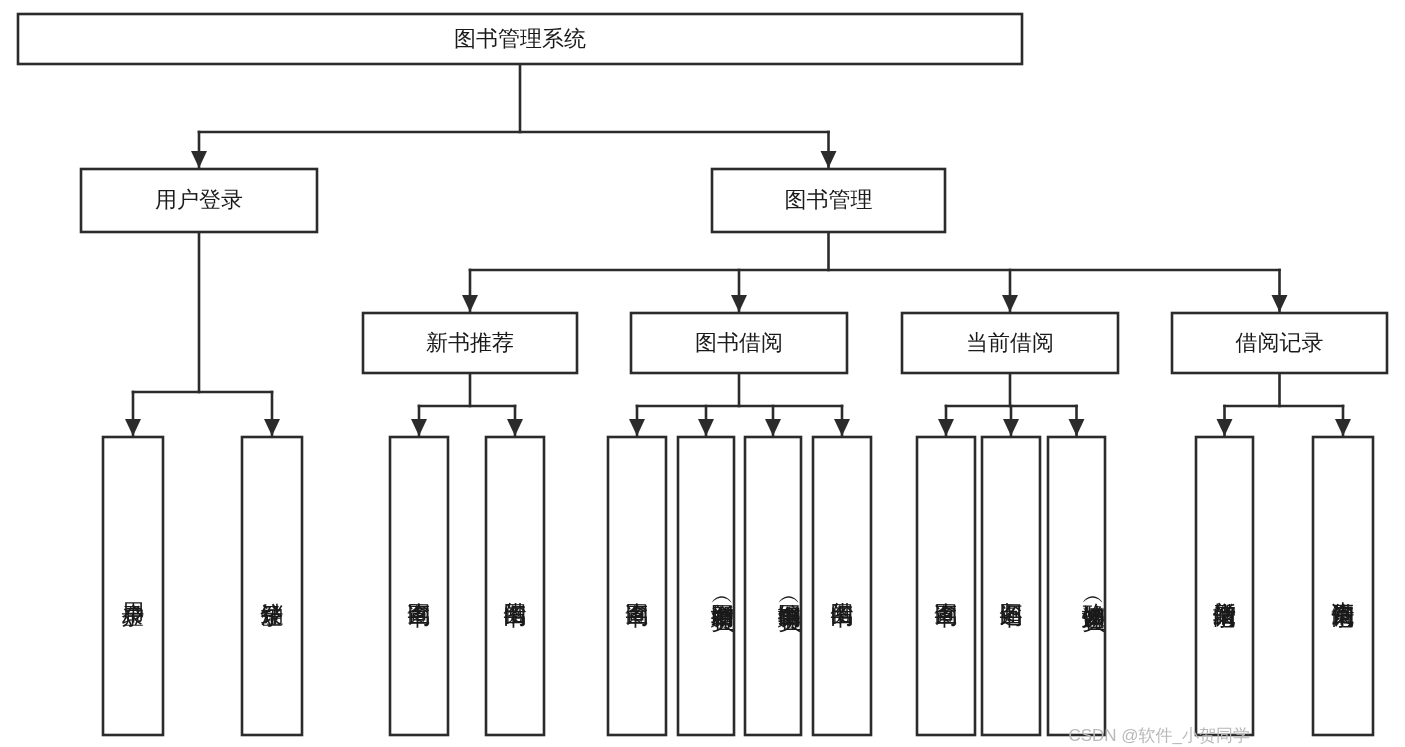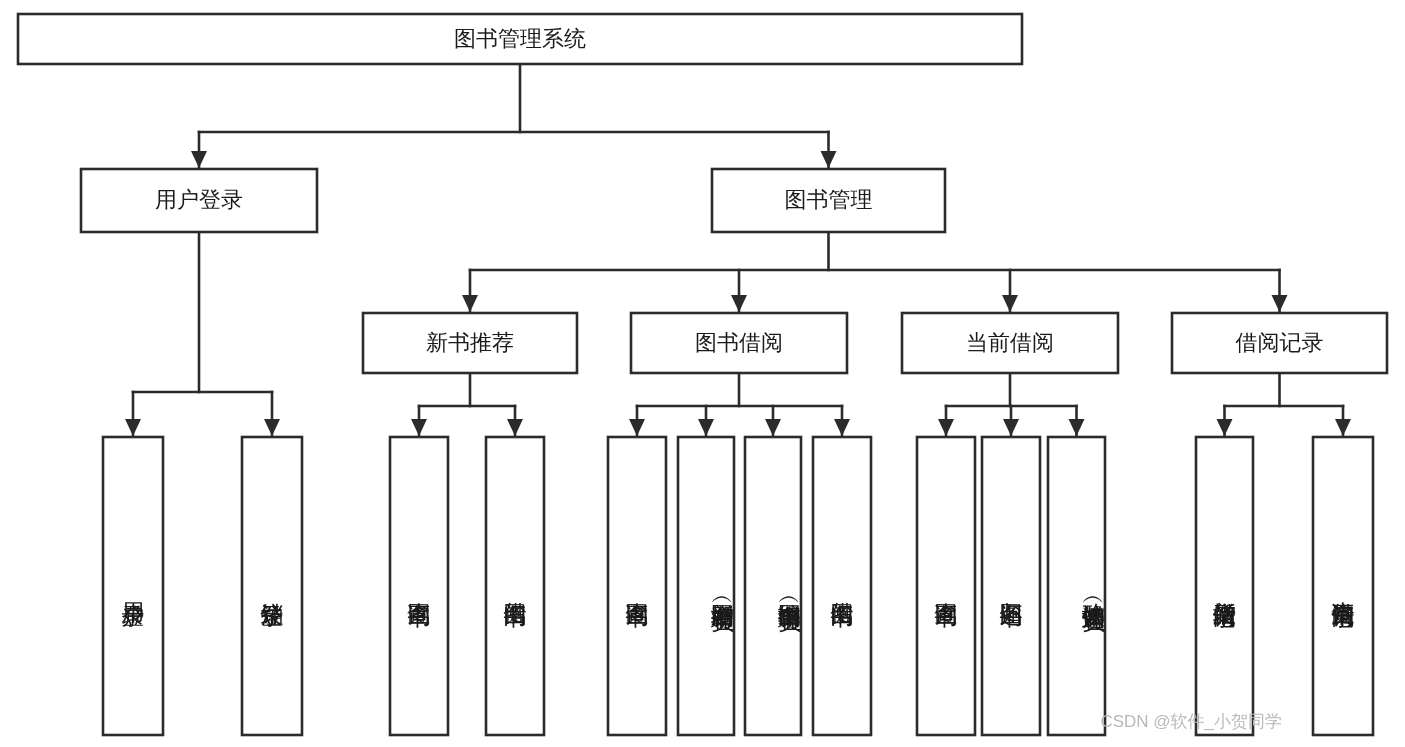--- a/index.html
+++ b/index.html
@@ -11,21 +11,20 @@
     width: 1405px;
     height: 747px;
     font-family: "Liberation Sans", "DejaVu Sans", sans-serif;
     overflow: hidden;
     position: relative;
   }
   #diagram-root {
     position: relative;
     width: 1262px;
     height: 747px;
-    padding-left: 32px;
   }
   svg.diagram {
     position: absolute;
     top: 0;
     left: 0;
     width: 1405px;
     height: 747px;
   }
   .node-rect {
     fill: #ffffff;
@@ -66,21 +65,21 @@
     box-sizing: border-box;
     padding-top: 6px;
   }
   .vlabel-wrap.center-align {
     align-items: center;
     padding-top: 0;
   }
   .watermark {
     position: absolute;
     right: 12px;
-    bottom: 14px;
+    bottom: 0;
     font-family: "Liberation Sans", "DejaVu Sans", sans-serif;
     font-size: 17px;
     color: #b9b9b9;
     white-space: nowrap;
     pointer-events: none;
     margin-top: 24px;
   }
 </style>
 </head>
 <body>

